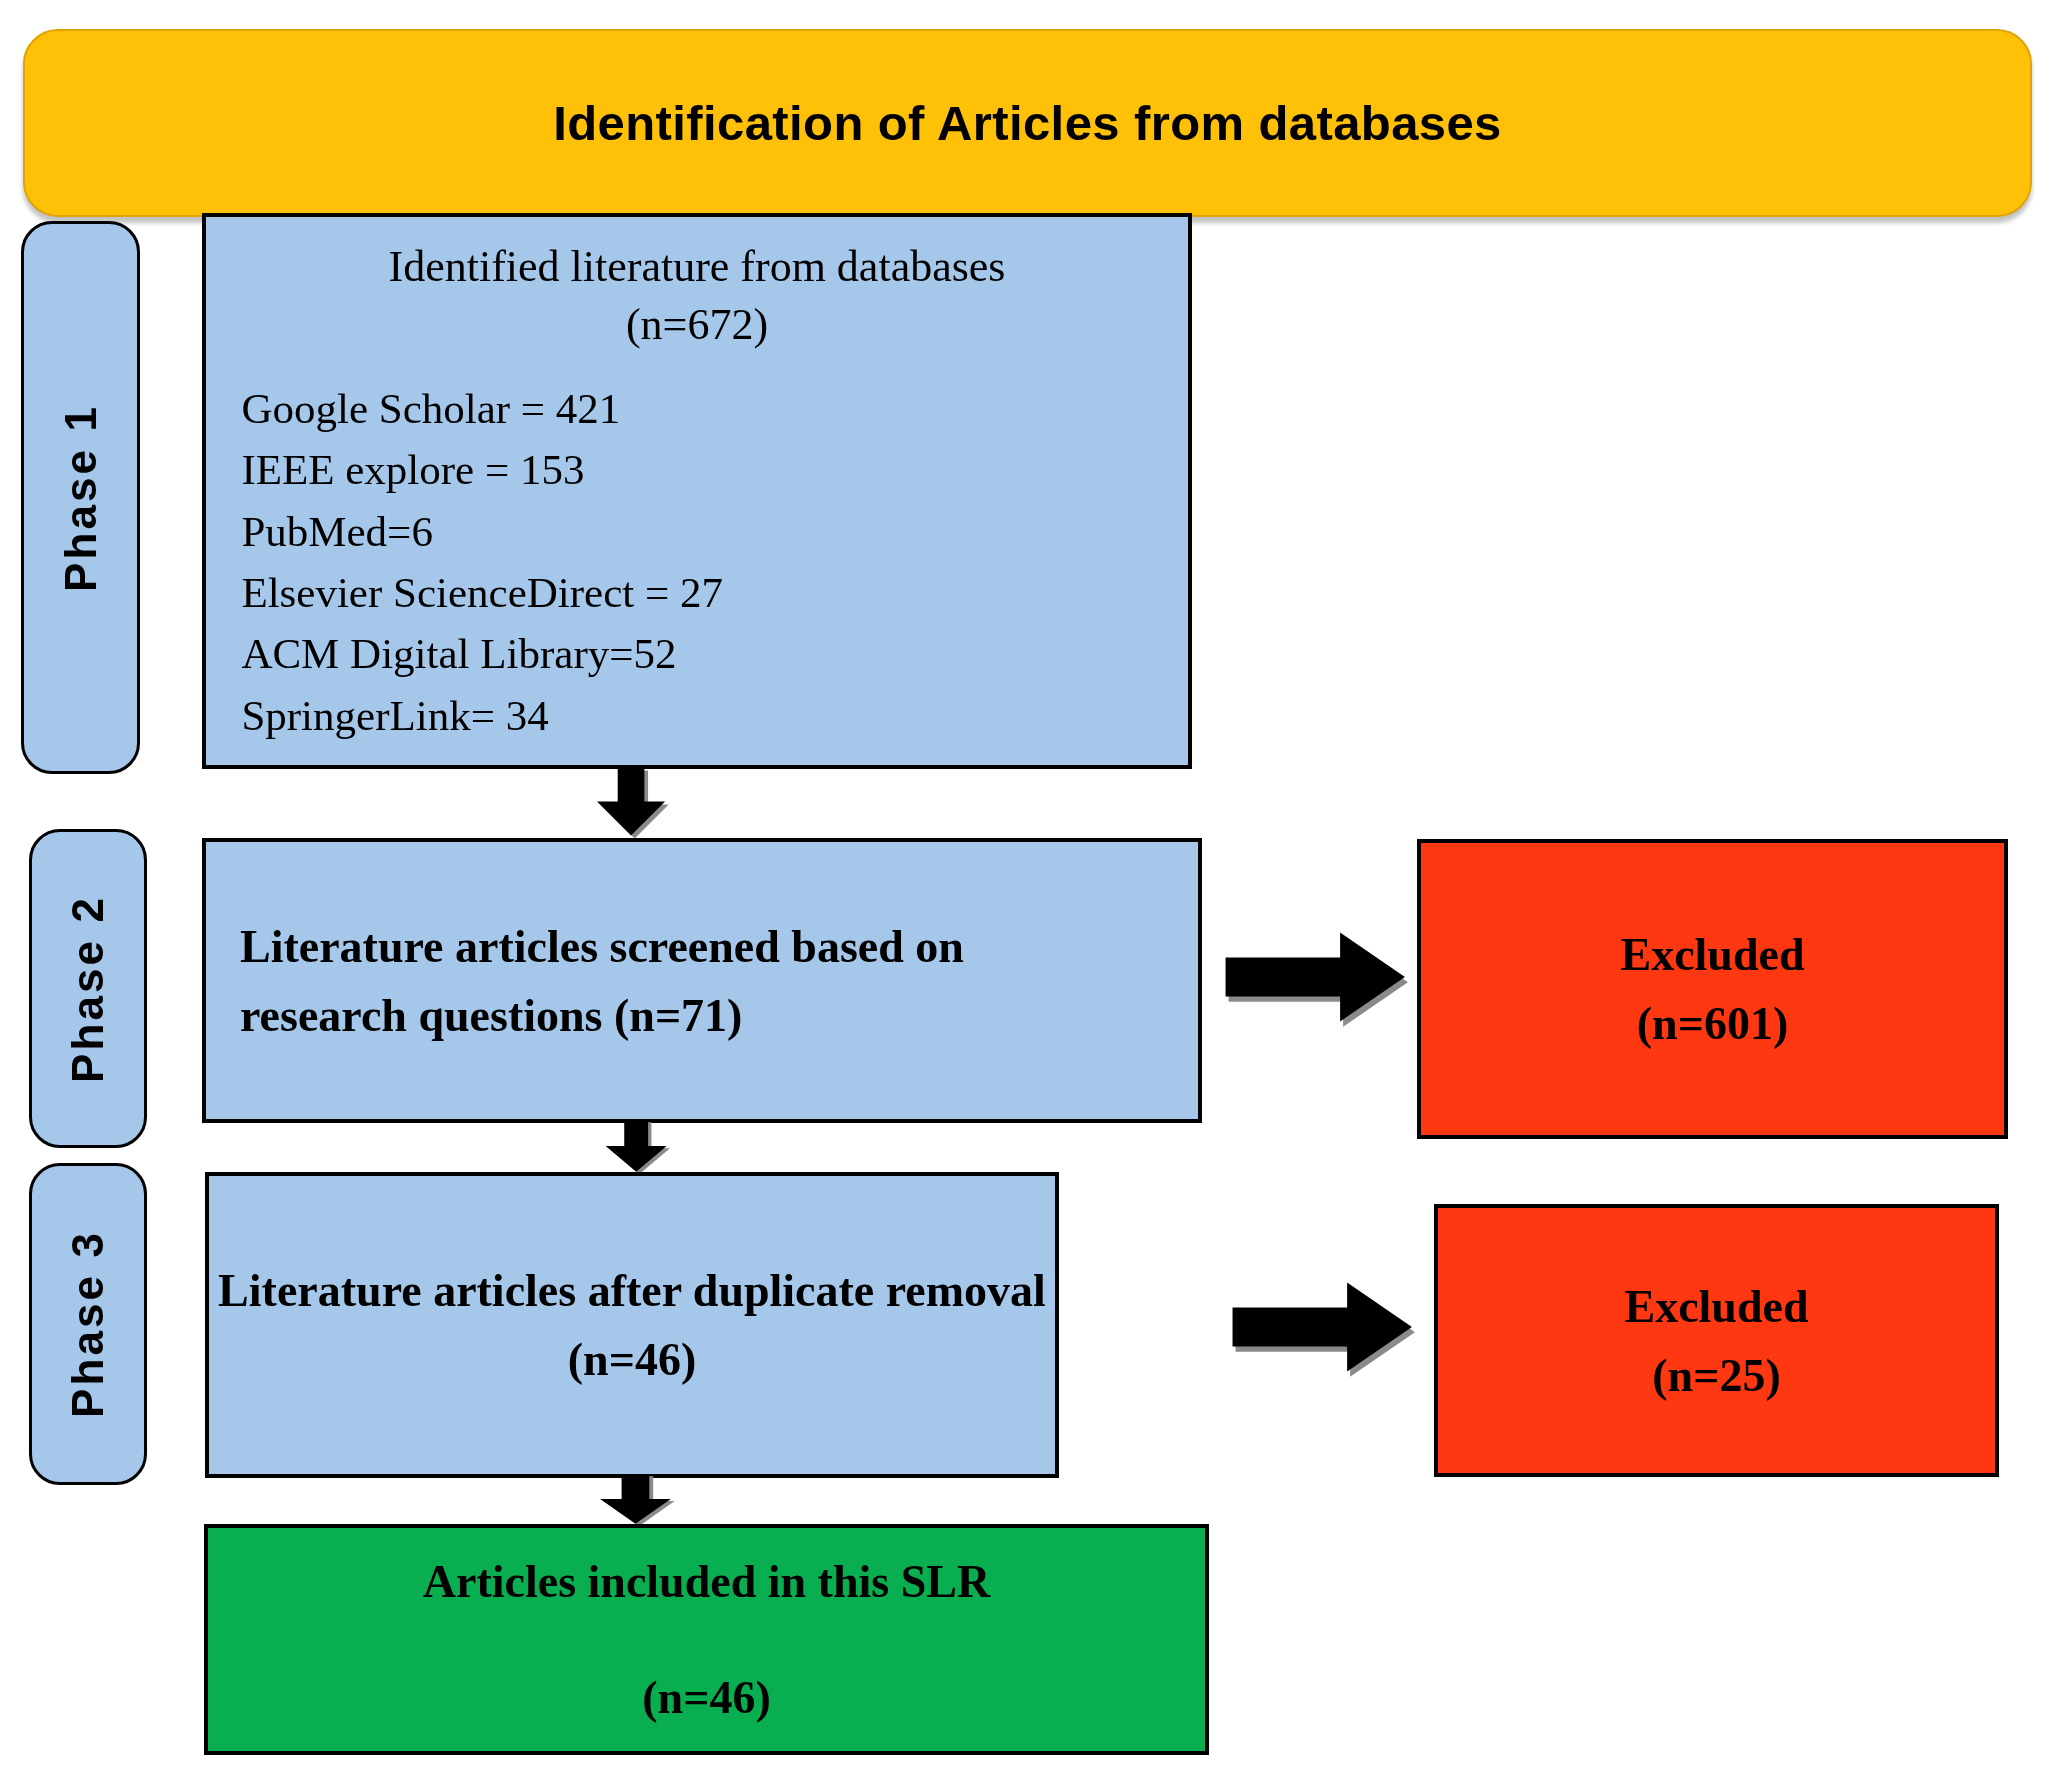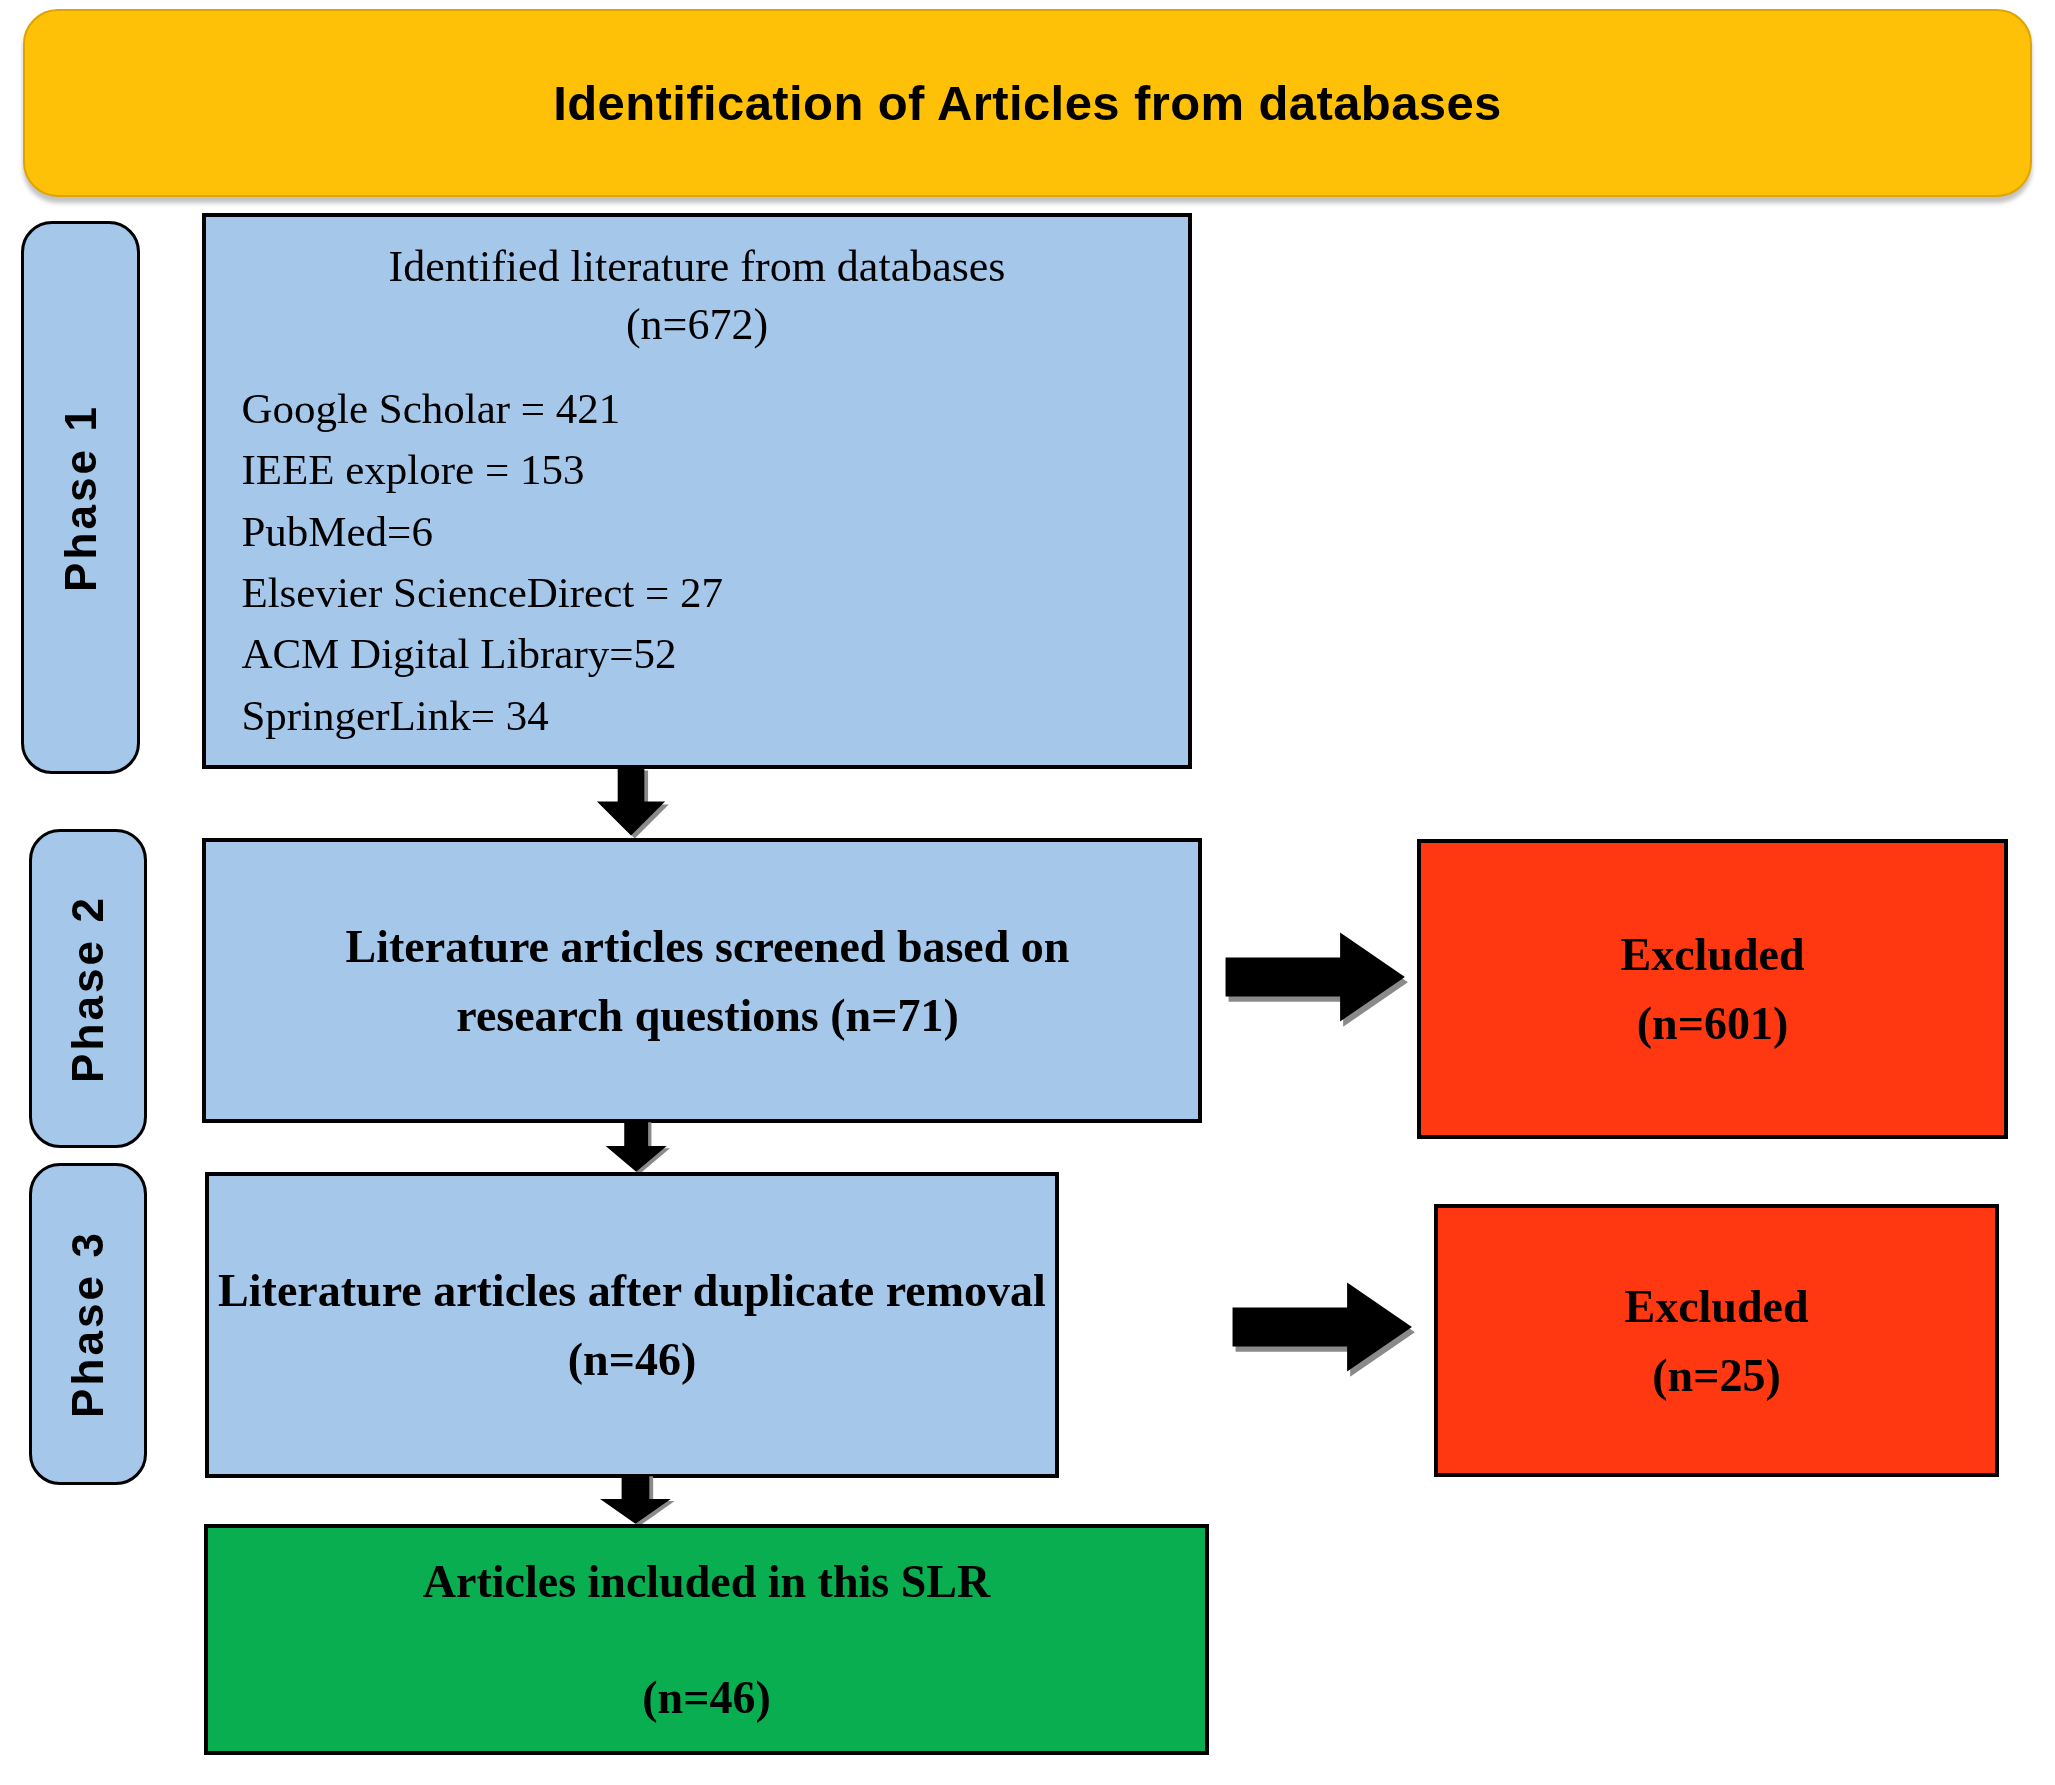--- a/index.html
+++ b/index.html
@@ -5,21 +5,21 @@
   html,body{margin:0;padding:0;background:#ffffff;}
   .canvas{
     position:relative;
     width:2056px;height:1785px;
     background:#ffffff;
     font-family:"Liberation Serif", serif;
     color:#000;
   }
   
   .banner{
-    position:absolute;left:23px;top:9px;width:2005px;height:184px;
+    position:absolute;left:23px;top:29px;width:2005px;height:184px;
     border-radius:35px;
     border:2.3px solid #dfa400;
     box-shadow:0 5.4px 4.6px rgba(120,120,120,.45);
     display:flex;align-items:center;justify-content:center;
     font-family:"Liberation Sans", sans-serif;
     font-weight:700;font-size:49px;letter-spacing:0.4px;
   }
   
   .pill{
     position:absolute;
@@ -42,21 +42,21 @@
     text-align:center;font-weight:400;font-size:44px;line-height:1.32;
   }
   .sources{
     list-style:none;margin:23px 0 2px 0;padding:0 0 0 17px;
     font-size:43px;line-height:1.43;font-weight:400;
   }
   .box-screened{
     left:202px;top:838px;width:1000px;height:285px;
     display:flex;flex-direction:column;justify-content:center;
     padding-left:34px;padding-right:23px;
-    font-weight:700;font-size:46px;line-height:1.5;text-align:center;
+    font-weight:700;font-size:46px;line-height:1.5;text-align:left;
   }
   .box-dedup{
     left:205px;top:1172px;width:854px;height:306px;
     display:flex;flex-direction:column;justify-content:center;
     font-weight:700;font-size:46px;line-height:1.5;text-align:center;
   }
   .box-red1{
     left:1417px;top:839px;width:591px;height:300px;
     display:flex;flex-direction:column;justify-content:center;
     font-weight:700;font-size:46px;line-height:1.5;text-align:center;

